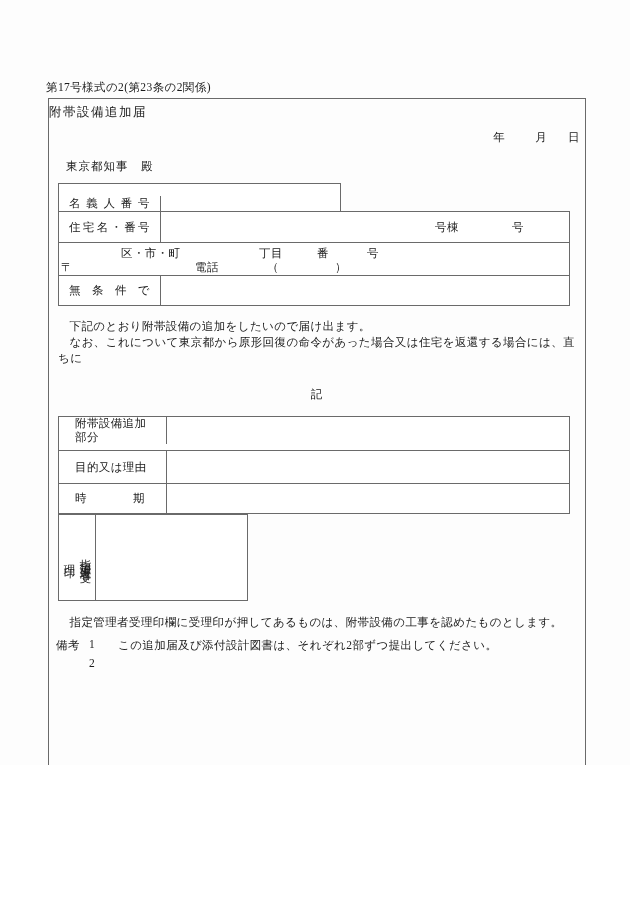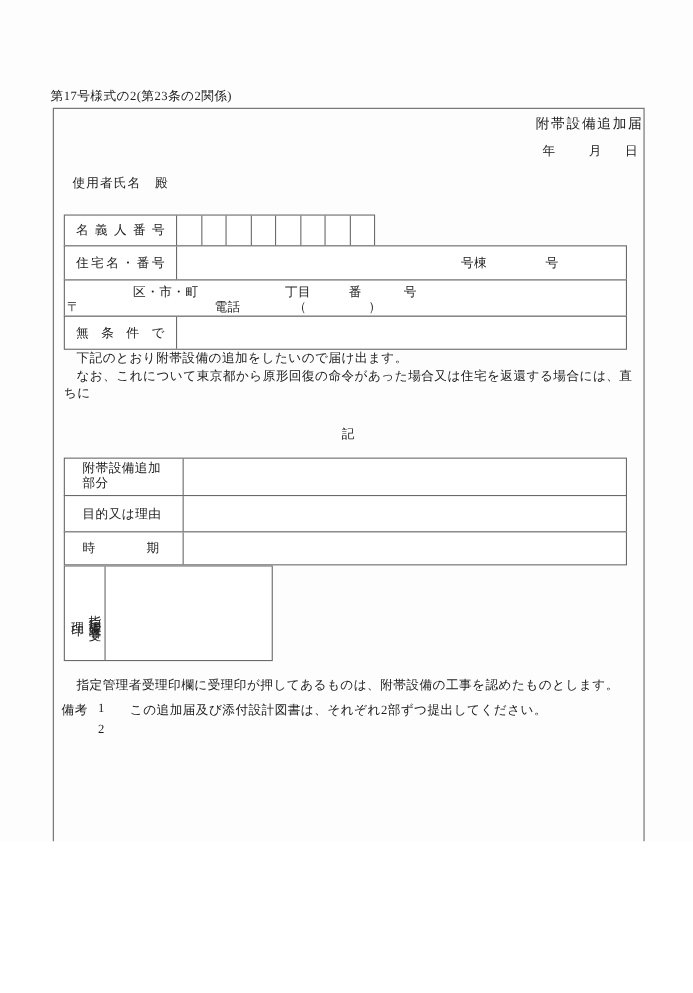--- a/index.html
+++ b/index.html
@@ -5,31 +5,31 @@
   html,body { margin:0; padding:0; background:#fff; }
   .page {
     position:relative; width:630px; height:765px; background:#fdfdfd;
     font-family:"Liberation Serif","DejaVu Serif",serif;
     color:#1b1b1b; font-size:11.5px; letter-spacing:0.4px; overflow:hidden;
   }
   .abs { position:absolute; }
   .form-number { left:46px; top:80px; }
   .sheet { left:48px; top:98px; width:536px; height:697px; border:1px solid #6a6a6a; }
   .sheet > * { position:absolute; }
-  .title { top:5px; left:0; right:0; text-align:right; font-size:12.5px; letter-spacing:1.5px; }
+  .title { top:5px; left:0; right:0; text-align:left; font-size:12.5px; letter-spacing:1.5px; }
   .date-line { top:31px; right:5px; white-space:nowrap; }
   .date-y { margin-right:30px; }
   .date-m { margin-right:21px; }
   .addressee { top:60px; left:17px; letter-spacing:1px; }
 
   .t1 { top:84px; left:9px; width:512px; }
   .trow { display:flex; border:1px solid #6a6a6a; margin-top:-1px; box-sizing:border-box; background:#fff; }
-  .t1 .trow:first-child { margin-top:12px; }
+  .t1 .trow:first-child { margin-top:0;align-items:flex-end; }
   .t1r1 { width:283px; height:29px; }
-  .t1r2 { width:512px; height:32px; }
+  .t1r2 { width:512px; height:32px;gap:16px; }
   .t1r3 { width:512px; height:34px; }
   .t1r4 { width:512px; height:31px; }
   .tlabel {
     width:102px; flex:none; border-right:1px solid #6a6a6a; box-sizing:border-box;
     display:flex; align-items:center; padding:0 10px;
   }
   .jlabel { width:100%; text-align:justify; text-align-last:justify; }
   .numcells { display:flex; flex:1; }
   .numcell { flex:1; border-right:1px solid #6a6a6a; }
   .numcell:last-child { border-right:none; }
@@ -41,21 +41,21 @@
   .addr-l2 { position:relative; height:14px; }
   .addr-l2 .abs { top:-1px; }
 
   .body-text { top:219px; left:9px; width:524px; line-height:16px; }
   .body-text .ln { text-indent:1em; }
   .body-text .ln-cont { text-indent:0; }
   .ki-heading { top:288px; left:0; right:0; text-align:center; letter-spacing:1px; }
 
   .t2 { top:318px; left:9px; width:512px; }
   .t2 .tlabel { width:108px; padding:0 6px 0 16px; }
-  .t2r1 { height:35px; }
+  .t2r1 { height:35px;flex-direction:column; }
   .t2r2 { height:34px; }
   .t2r3 { height:31px; }
   .wrap-label { width:76px; line-height:13.5px; text-align:left; }
   .spread70 { width:70px; text-align:justify; text-align-last:justify; }
 
   .stamp-box { top:415px; left:9px; width:190px; height:87px; border:1px solid #6a6a6a; box-sizing:border-box; display:flex; background:#fff; }
   .stamp-label { width:37px; flex:none; border-right:1px solid #6a6a6a; box-sizing:border-box;
     display:flex; align-items:center; justify-content:center; gap:1px; }
   .vtext { writing-mode:vertical-rl; text-orientation:upright; letter-spacing:2.5px; line-height:15px; }
   .stamp-area { flex:1; }
@@ -72,21 +72,21 @@
   <div class="abs form-number">第17号様式の2(第23条の2関係)</div>
 
   <div class="abs sheet">
 
     <div class="title">附帯設備追加届</div>
 
     <div class="date-line">
       <span class="date-y">年</span><span class="date-m">月</span><span>日</span>
     </div>
 
-    <div class="addressee">使用者氏名　殿</div>
+    <div class="addressee">東京都知事　殿</div>
 
     <div class="t1">
       <div class="trow t1r1">
         <div class="tlabel">
           <span class="jlabel">名義人番号</span>
         </div>
         <div class="numcells">
           <div class="numcell"></div>
           <div class="numcell"></div>
           <div class="numcell"></div>

